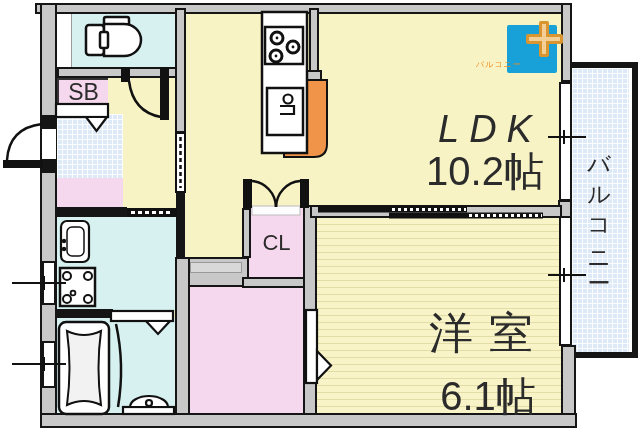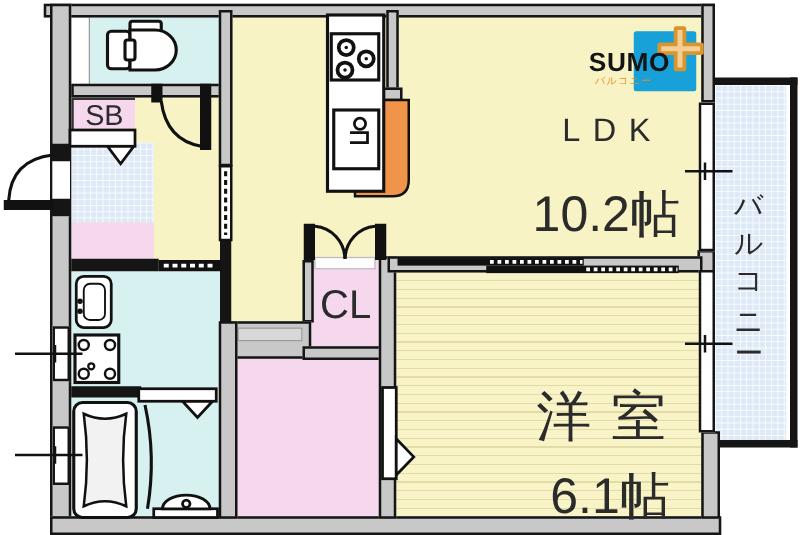--- a/index.html
+++ b/index.html
@@ -181,32 +181,31 @@
       <line x1="12" y1="364" x2="66" y2="364"></line>
         <line x1="44" y1="357" x2="44" y2="371"></line>
       <line x1="548" y1="137" x2="586" y2="137"></line>
         <line x1="564" y1="130" x2="564" y2="144"></line>
       <line x1="548" y1="275" x2="586" y2="275"></line>
         <line x1="564" y1="268" x2="564" y2="282"></line>
     </g>
   </svg>
 
   <div class="abs lbl" style="left:57px;top:78px;width:53px;height:28px;font-size:23px;">SB</div>
-  <div class="abs lbl" style="left:250px;top:228px;width:53px;height:30px;font-size:32px;">CL</div>
-  <div class="abs lbl" style="left:410px;top:83px;width:160px;height:42px;font-size:26px;letter-spacing:10px;">LDK</div>
+  <div class="abs lbl" style="left:250px;top:228px;width:53px;height:30px;font-size:22px;">CL</div>
+  <div class="abs lbl" style="left:410px;top:108px;width:160px;height:42px;font-size:38px;letter-spacing:10px;font-style:italic;">LDK</div>
   <div class="abs lbl" style="left:400px;top:148px;width:170px;height:46px;font-size:40px;">10.2帖</div>
   <div class="abs lbl" style="left:428px;top:312px;width:122px;height:42px;font-size:44px;letter-spacing:16px;">洋室</div>
   <div class="abs lbl" style="left:418px;top:366px;width:140px;height:60px;font-size:40px;">6.1帖</div>
   <div class="abs lbl vert" style="left:586px;top:122px;width:28px;height:172px;font-size:23px;letter-spacing:7px;">バルコニー</div>
 
   <div class="abs" style="left:471px;top:17px;width:95px;height:56px;">
     <div class="abs" style="left:36px;top:8px;width:50px;height:48px;background:#18a0d8;border-radius:2px;"></div>
     <div class="abs" style="left:55px;top:4px;width:37px;height:36px;">
       <div class="abs" style="left:0;top:13px;width:37px;height:10px;background:#d9952f;border-radius:2px;"></div>
       <div class="abs" style="left:13px;top:0;width:10px;height:36px;background:#d9952f;border-radius:2px;"></div>
       <div class="abs" style="left:3px;top:16px;width:31px;height:4px;background:#f3cf96;"></div>
       <div class="abs" style="left:16px;top:3px;width:4px;height:30px;background:#f3cf96;"></div>
     </div>
-    <div class="abs" style="left:0;top:22px;width:76px;font-size:21px;font-weight:900;color:#151515;letter-spacing:0.5px;">SUMO</div>
     <div class="abs" style="left:5px;top:42px;width:60px;font-size:8px;color:#f08a1c;letter-spacing:1px;">バルコニー</div>
   </div>
 
 </div>
 
 </body></html>

